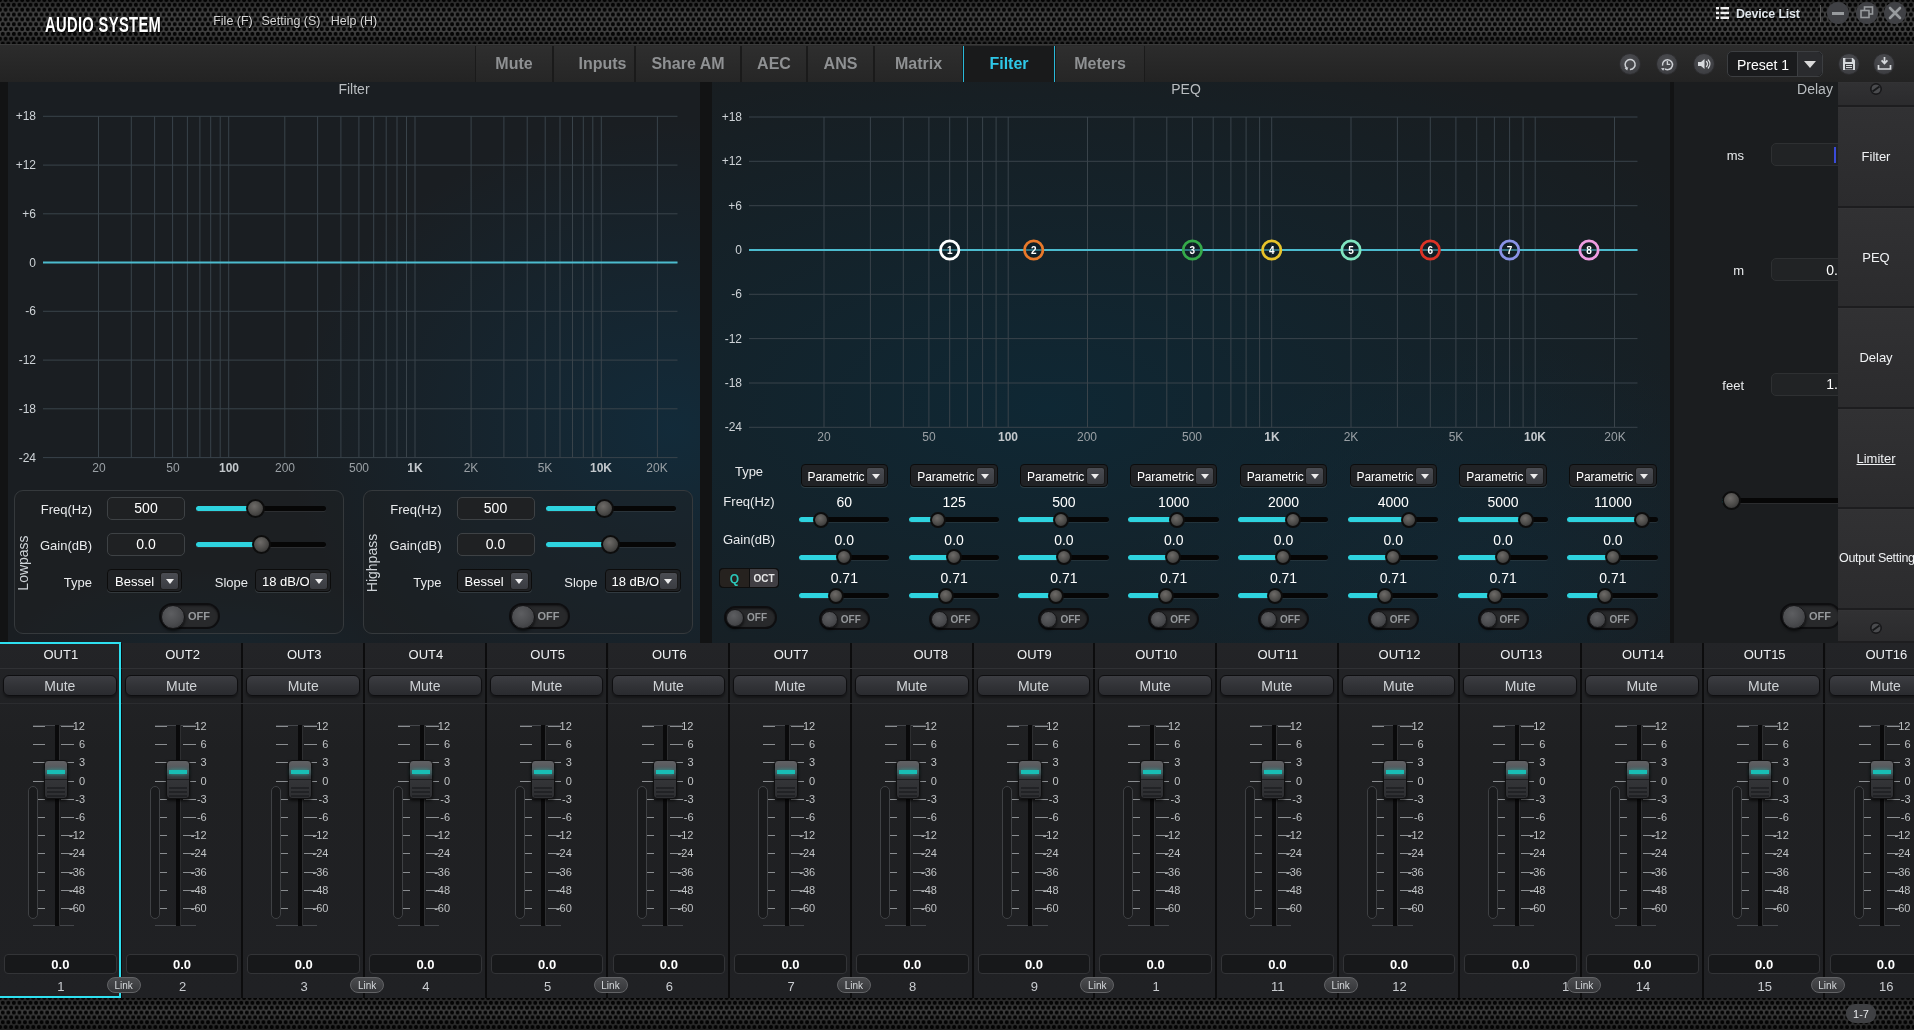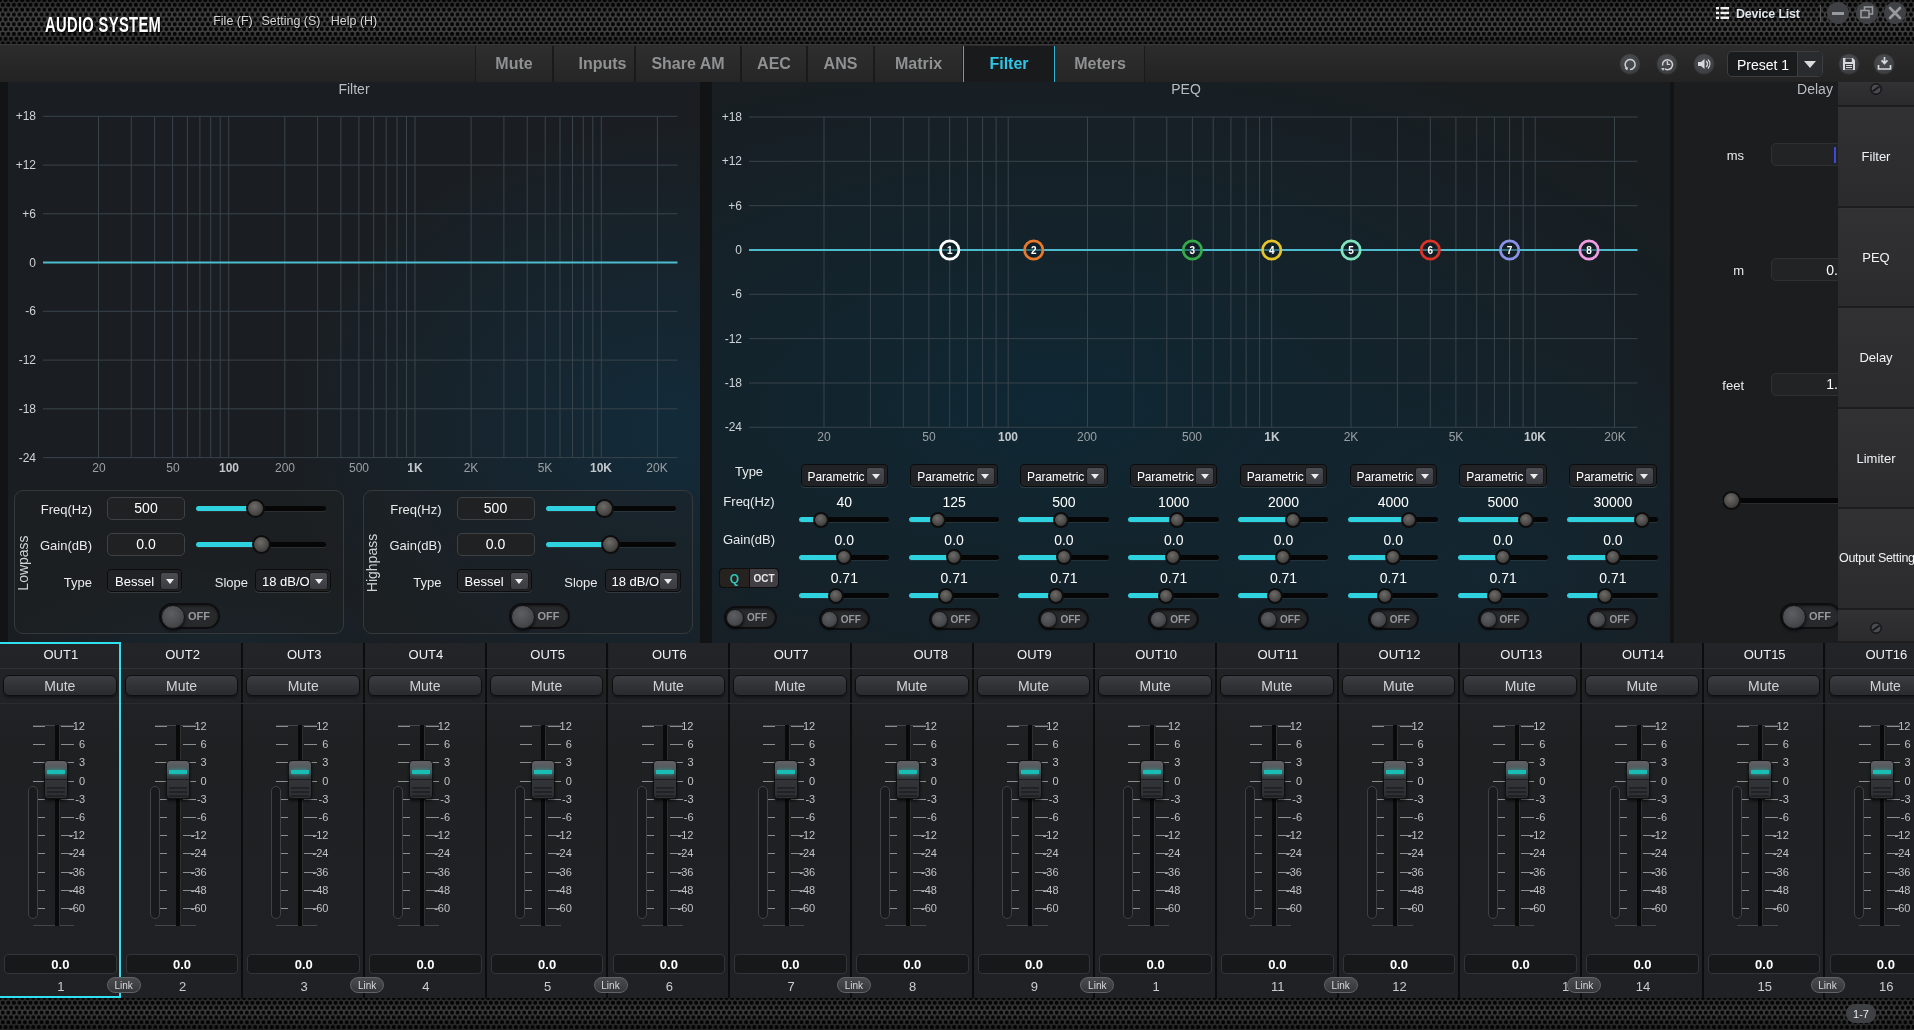--- a/index.html
+++ b/index.html
@@ -296,21 +296,21 @@
 <div class="t" style="left:720px;top:572px;width:29px;text-align:center;color:#2bc5b8;font-size:12px;font-weight:bold;">Q</div>
 <div class="abs" style="left:750px;top:569px;width:28px;height:18px;background:#403e43;border-radius:0 4px 4px 0;"></div>
 <div class="t" style="left:750px;top:573px;width:28px;text-align:center;color:#e8e8e8;font-size:10px;font-weight:bold;">OCT</div>
 <div class="off" style="left:724px;top:606px;width:53px;height:23px;"></div>
     <div class="ok" style="left:726px;top:609.0px;width:18px;height:18px;"></div>
     <div class="t ot" style="left:747px;top:612.0px;font-size:10px;">OFF</div>
 <div class="dd" style="left:800.5px;top:464px;width:87.5px;height:23px;">
       <div class="lbl" style="left:6px;top:4.5px;font-size:12px;letter-spacing:-0.1px;">Parametric</div>
       <div class="arr" style="right:2px;top:2px;width:19px;height:18px;"></div>
     </div>
-<div class="t" style="left:799.3px;top:494px;width:90px;text-align:center;color:#fff;font-size:14px;">40</div>
+<div class="t" style="left:799.3px;top:494px;width:90px;text-align:center;color:#fff;font-size:14px;">60</div>
 <div class="tr" style="left:798.7px;top:517.1px;width:90.5px;height:5px;"></div>
     <div class="fl" style="left:798.7px;top:517.1px;width:22.0px;height:5px;"></div>
     <div class="kn" style="left:812.7px;top:511.6px;width:16px;height:16px;"></div>
 <div class="t" style="left:799.3px;top:532px;width:90px;text-align:center;color:#fff;font-size:14px;">0.0</div>
 <div class="tr" style="left:798.7px;top:554.9px;width:90.5px;height:5px;"></div>
     <div class="fl" style="left:798.7px;top:554.9px;width:45.2px;height:5px;"></div>
     <div class="kn" style="left:836.0px;top:549.4px;width:16px;height:16px;"></div>
 <div class="t" style="left:799.3px;top:570px;width:90px;text-align:center;color:#fff;font-size:14px;">0.71</div>
 <div class="tr" style="left:798.7px;top:593.3px;width:90.5px;height:5px;"></div>
     <div class="fl" style="left:798.7px;top:593.3px;width:37.5px;height:5px;"></div>
@@ -429,21 +429,21 @@
 <div class="tr" style="left:1457.5px;top:593.3px;width:90.5px;height:5px;"></div>
     <div class="fl" style="left:1457.5px;top:593.3px;width:37.5px;height:5px;"></div>
     <div class="kn" style="left:1487.0px;top:587.8px;width:16px;height:16px;"></div>
 <div class="off" style="left:1477.6px;top:608px;width:51px;height:22px;"></div>
     <div class="ok" style="left:1479.6px;top:611.0px;width:17px;height:17px;"></div>
     <div class="t ot" style="left:1499.6px;top:613.5px;font-size:10px;">OFF</div>
 <div class="dd" style="left:1569.1px;top:464px;width:87.5px;height:23px;">
       <div class="lbl" style="left:6px;top:4.5px;font-size:12px;letter-spacing:-0.1px;">Parametric</div>
       <div class="arr" style="right:2px;top:2px;width:19px;height:18px;"></div>
     </div>
-<div class="t" style="left:1567.9px;top:494px;width:90px;text-align:center;color:#fff;font-size:14px;">30000</div>
+<div class="t" style="left:1567.9px;top:494px;width:90px;text-align:center;color:#fff;font-size:14px;">11000</div>
 <div class="tr" style="left:1567.3000000000002px;top:517.1px;width:90.5px;height:5px;"></div>
     <div class="fl" style="left:1567.3000000000002px;top:517.1px;width:74.7px;height:5px;"></div>
     <div class="kn" style="left:1634.0px;top:511.6px;width:16px;height:16px;"></div>
 <div class="t" style="left:1567.9px;top:532px;width:90px;text-align:center;color:#fff;font-size:14px;">0.0</div>
 <div class="tr" style="left:1567.3000000000002px;top:554.9px;width:90.5px;height:5px;"></div>
     <div class="fl" style="left:1567.3000000000002px;top:554.9px;width:45.2px;height:5px;"></div>
     <div class="kn" style="left:1604.6px;top:549.4px;width:16px;height:16px;"></div>
 <div class="t" style="left:1567.9px;top:570px;width:90px;text-align:center;color:#fff;font-size:14px;">0.71</div>
 <div class="tr" style="left:1567.3000000000002px;top:593.3px;width:90.5px;height:5px;"></div>
     <div class="fl" style="left:1567.3000000000002px;top:593.3px;width:37.5px;height:5px;"></div>
@@ -471,21 +471,21 @@
     <div class="t ot" style="left:1809px;top:610.0px;font-size:11px;">OFF</div>
 <div class="abs" style="left:1838px;top:82px;width:76px;height:561px;background:#2d2d2f;"></div>
 <div class="abs" style="left:1838px;top:82px;width:76px;height:25px;background:linear-gradient(180deg,#313133,#2b2b2d);border-bottom:2px solid #1d1d1f;border-top:1px solid rgba(255,255,255,0.04);"></div>
 <div class="abs" style="left:1838px;top:107px;width:76px;height:100.5px;background:linear-gradient(180deg,#313133,#2b2b2d);border-bottom:2px solid #1d1d1f;border-top:1px solid rgba(255,255,255,0.04);"></div>
 <div class="t" style="left:1838px;top:149px;width:76px;text-align:center;color:#f0f2f4;font-size:13px;">Filter</div>
 <div class="abs" style="left:1838px;top:207.5px;width:76px;height:100.5px;background:linear-gradient(180deg,#313133,#2b2b2d);border-bottom:2px solid #1d1d1f;border-top:1px solid rgba(255,255,255,0.04);"></div>
 <div class="t" style="left:1838px;top:250px;width:76px;text-align:center;color:#f0f2f4;font-size:13px;">PEQ</div>
 <div class="abs" style="left:1838px;top:308px;width:76px;height:100.5px;background:linear-gradient(180deg,#313133,#2b2b2d);border-bottom:2px solid #1d1d1f;border-top:1px solid rgba(255,255,255,0.04);"></div>
 <div class="t" style="left:1838px;top:350px;width:76px;text-align:center;color:#f0f2f4;font-size:13px;">Delay</div>
 <div class="abs" style="left:1838px;top:408.5px;width:76px;height:100.5px;background:linear-gradient(180deg,#313133,#2b2b2d);border-bottom:2px solid #1d1d1f;border-top:1px solid rgba(255,255,255,0.04);"></div>
-<div class="t" style="left:1838px;top:451px;width:76px;text-align:center;color:#f0f2f4;font-size:13px;">Limiter</div>
+<div class="t" style="left:1838px;top:451px;width:76px;text-align:center;color:#f0f2f4;font-size:13px;text-decoration:underline;">Limiter</div>
 <div class="abs" style="left:1838px;top:509px;width:76px;height:100.5px;background:linear-gradient(180deg,#313133,#2b2b2d);border-bottom:2px solid #1d1d1f;border-top:1px solid rgba(255,255,255,0.04);"></div>
 <div class="t" style="left:1839px;top:551px;color:#f0f2f4;font-size:12.5px;letter-spacing:-0.3px;">Output Settings</div>
 <div class="abs" style="left:1838px;top:609.5px;width:76px;height:33.5px;background:linear-gradient(180deg,#313133,#2b2b2d);border-bottom:2px solid #1d1d1f;border-top:1px solid rgba(255,255,255,0.04);"></div>
 <svg class="abs" style="left:1869px;top:82px;" width="14" height="14" viewBox="0 0 14 14">
 <circle cx="7" cy="7" r="6" fill="#1e1e20"></circle>
 <circle cx="7" cy="7" r="5" fill="#4a4b4e"></circle>
       <circle cx="7" cy="7" r="5" fill="none" stroke="#121214" stroke-width="1"></circle>
 <line x1="3.5" y1="9.5" x2="10.5" y2="4.5" stroke="#17181a" stroke-width="2"></line>
     </svg>
 <svg class="abs" style="left:1869px;top:621px;" width="14" height="14" viewBox="0 0 14 14">

